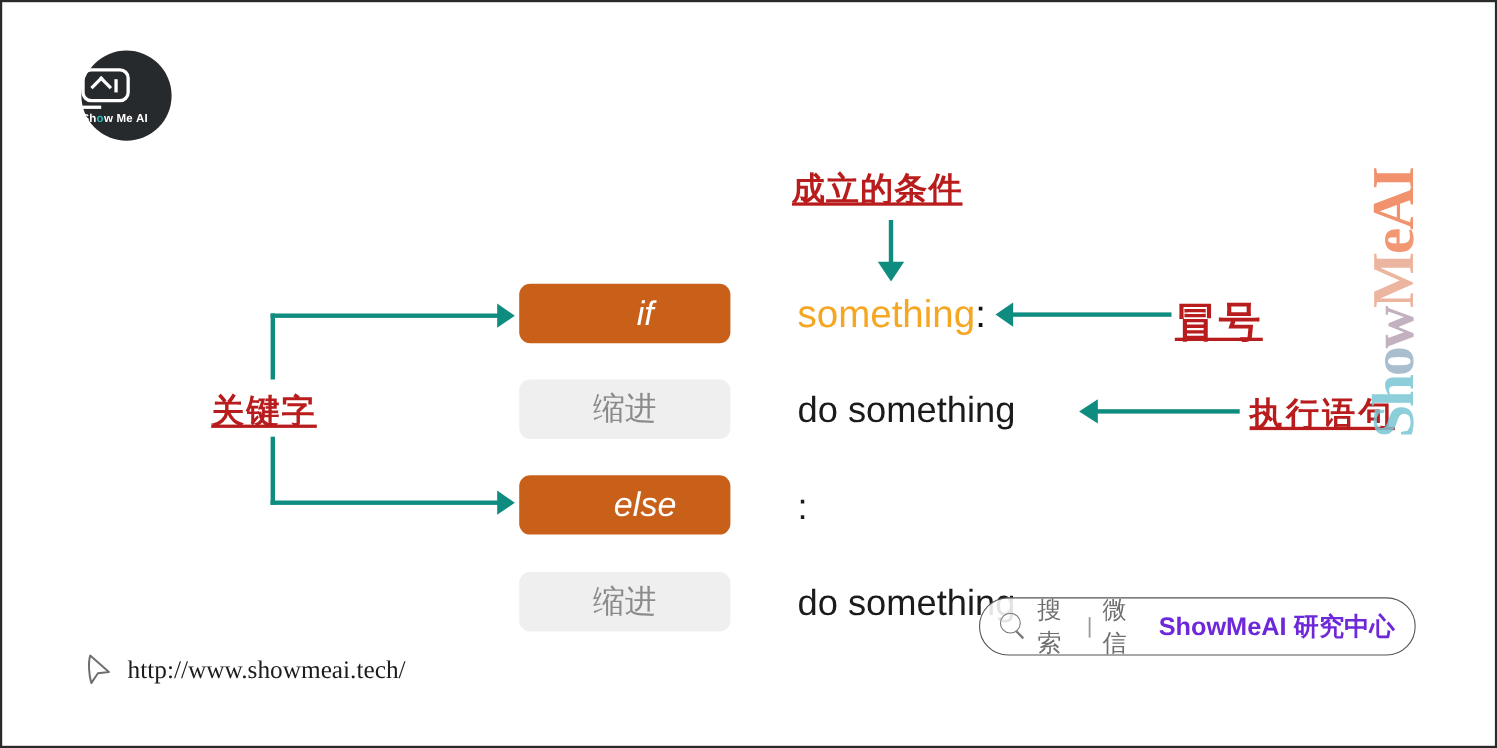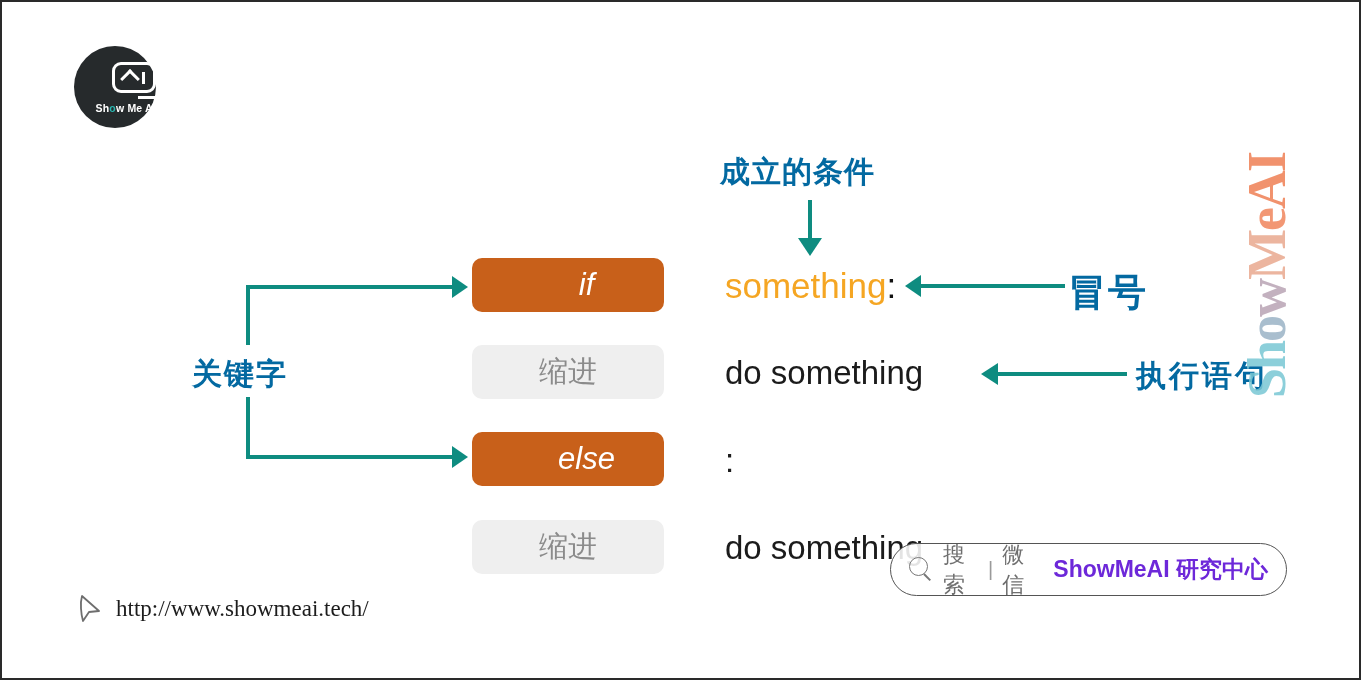--- a/index.html
+++ b/index.html
@@ -19,21 +19,21 @@
 
   
   #logo{
     position:absolute;
     left:72px; top:44px;
     width:82px; height:82px;
     border-radius:50%;
     background:#262a2c;
     display:flex;
     flex-direction:column;
-    align-items:flex-end;
+    align-items:flex-start;
     justify-content:center;
   }
   #logo .robot{
     width:44px;height:31px;
     border:3px solid #ffffff;
     border-radius:9px;
     display:flex;align-items:center;justify-content:center;
     gap:5px;
     box-sizing:border-box;
     margin-top:2px;
@@ -65,22 +65,23 @@
     font-size:41px;
     font-weight:bold;
     color:#141414;
     letter-spacing:.5px;
     white-space:nowrap;
   }
   #title .accent{color:#f0962c;}
 
   
   .teal-text{
-    color:#0369a1;
-    font-weight:bold;
+    color:#b91c1c;
+    font-weight:bold;
+    text-decoration:underline;
   }
   .abs{position:absolute;}
 
   
   #cond-note{
     left:718px; top:150px;
     font-size:30px;
     letter-spacing:1px;
   }
   #cond-arrow{

